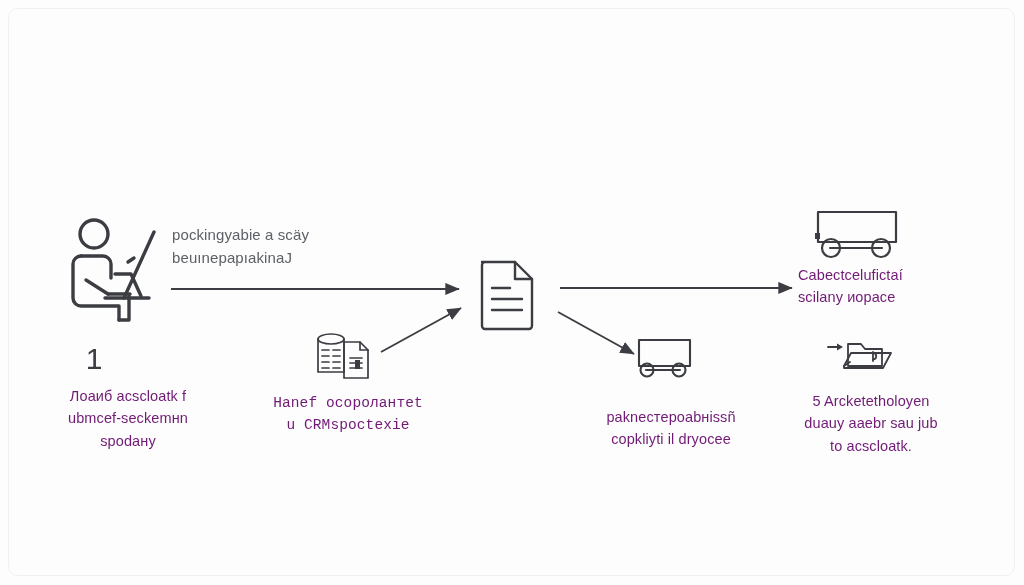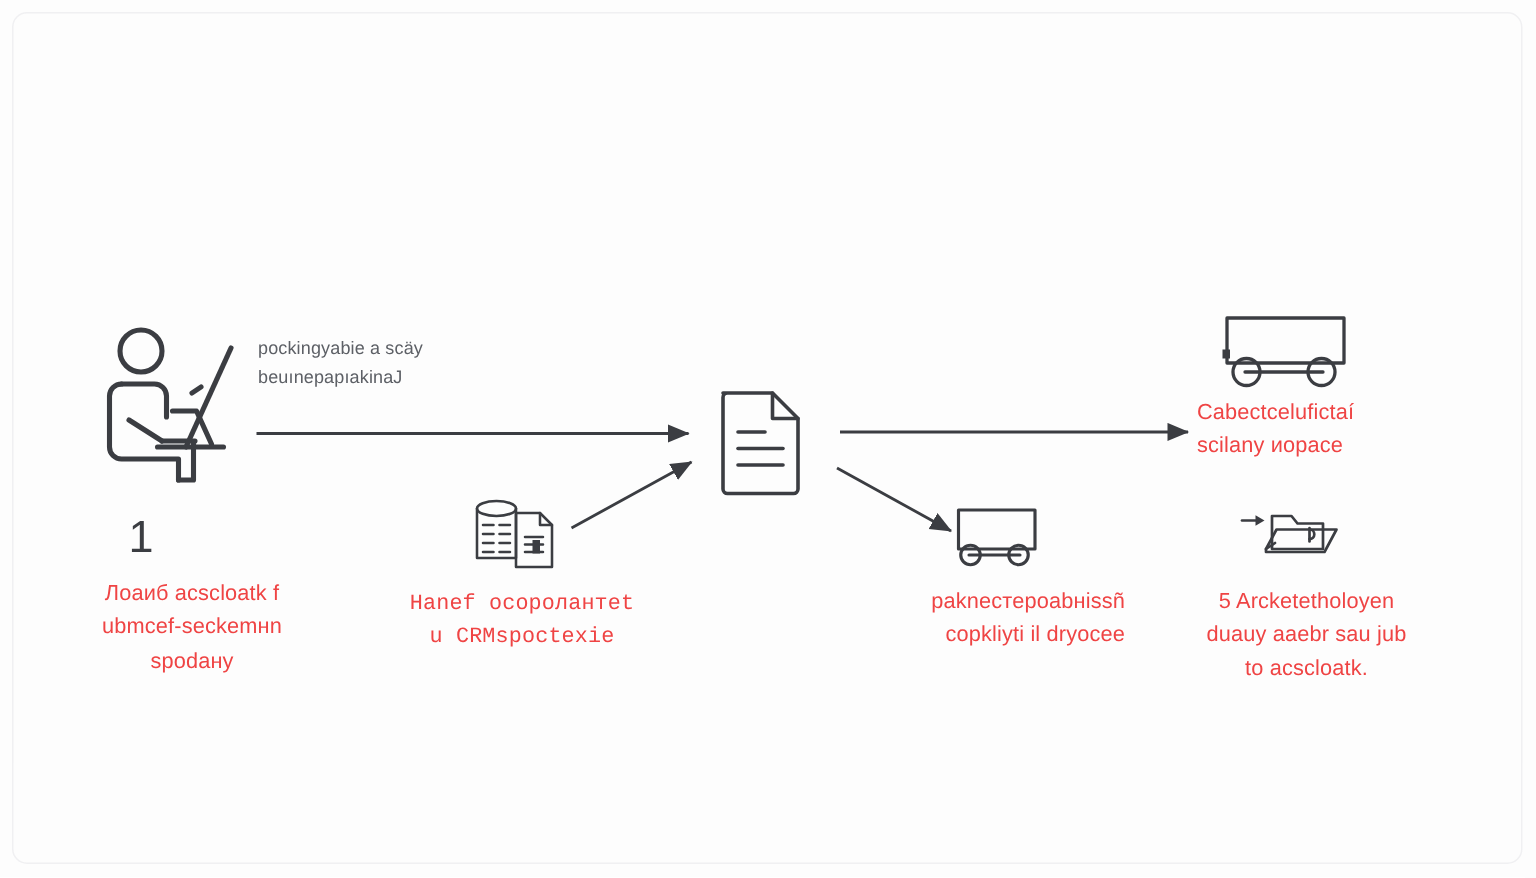--- a/index.html
+++ b/index.html
@@ -31,32 +31,32 @@
   }
   .icon-box {
     position: absolute;
   }
   .icon-box svg {
     display: block;
     overflow: visible;
   }
   .caption {
     position: absolute;
-    color: #ef4444;
+    color: #701a75;
     font-size: 14.5px;
     line-height: 1.55;
     letter-spacing: 0.1px;
     white-space: pre-line;
   }
   .caption.center { text-align: center; }
   .caption.left { text-align: left; }
   .edge-label {
     position: absolute;
     color: #5d6066;
-    font-size: 12px;
+    font-size: 15px;
     line-height: 1.55;
     letter-spacing: 0.1px;
     white-space: pre-line;
     text-align: left;
   }
   .step-num {
     position: absolute;
     color: #3b3d42;
     font-size: 30px;
     line-height: 1;
@@ -167,21 +167,21 @@
 
   <div class="node" style="left:592px; top:334px;">
     <div class="icon-box" style="left:44px; top:0;">
       <svg width="66" height="48" viewBox="0 0 66 48" fill="none" stroke="#3b3d42" stroke-width="2.1" stroke-linecap="round" stroke-linejoin="round">
         <path d="M3 6 h51 v26 h-51 z"></path>
         <path d="M10 36 h34"></path>
         <circle cx="11" cy="36" r="6.5"></circle>
         <circle cx="43" cy="36" r="6.5"></circle>
       </svg>
     </div>
-    <div class="caption center" style="left:0; top:56px; width:158px;text-align:right;">paknecтepoabнissñ
+    <div class="caption center" style="left:0; top:72px; width:158px;">paknecтepoabнissñ
 copkliyti il dryocee</div>
   </div>
 
   <div class="node" style="left:778px; top:332px;">
     <div class="icon-box" style="left:48px; top:0;">
       <svg width="74" height="50" viewBox="0 0 74 50" fill="none" stroke="#3b3d42" stroke-width="1.8" stroke-linecap="round" stroke-linejoin="round">
 
         <path d="M2 15 h12"></path>
         <path d="M11 11.5 l6 3.5 l-6 3.5 z" fill="#3b3d42" stroke="none"></path>
 

